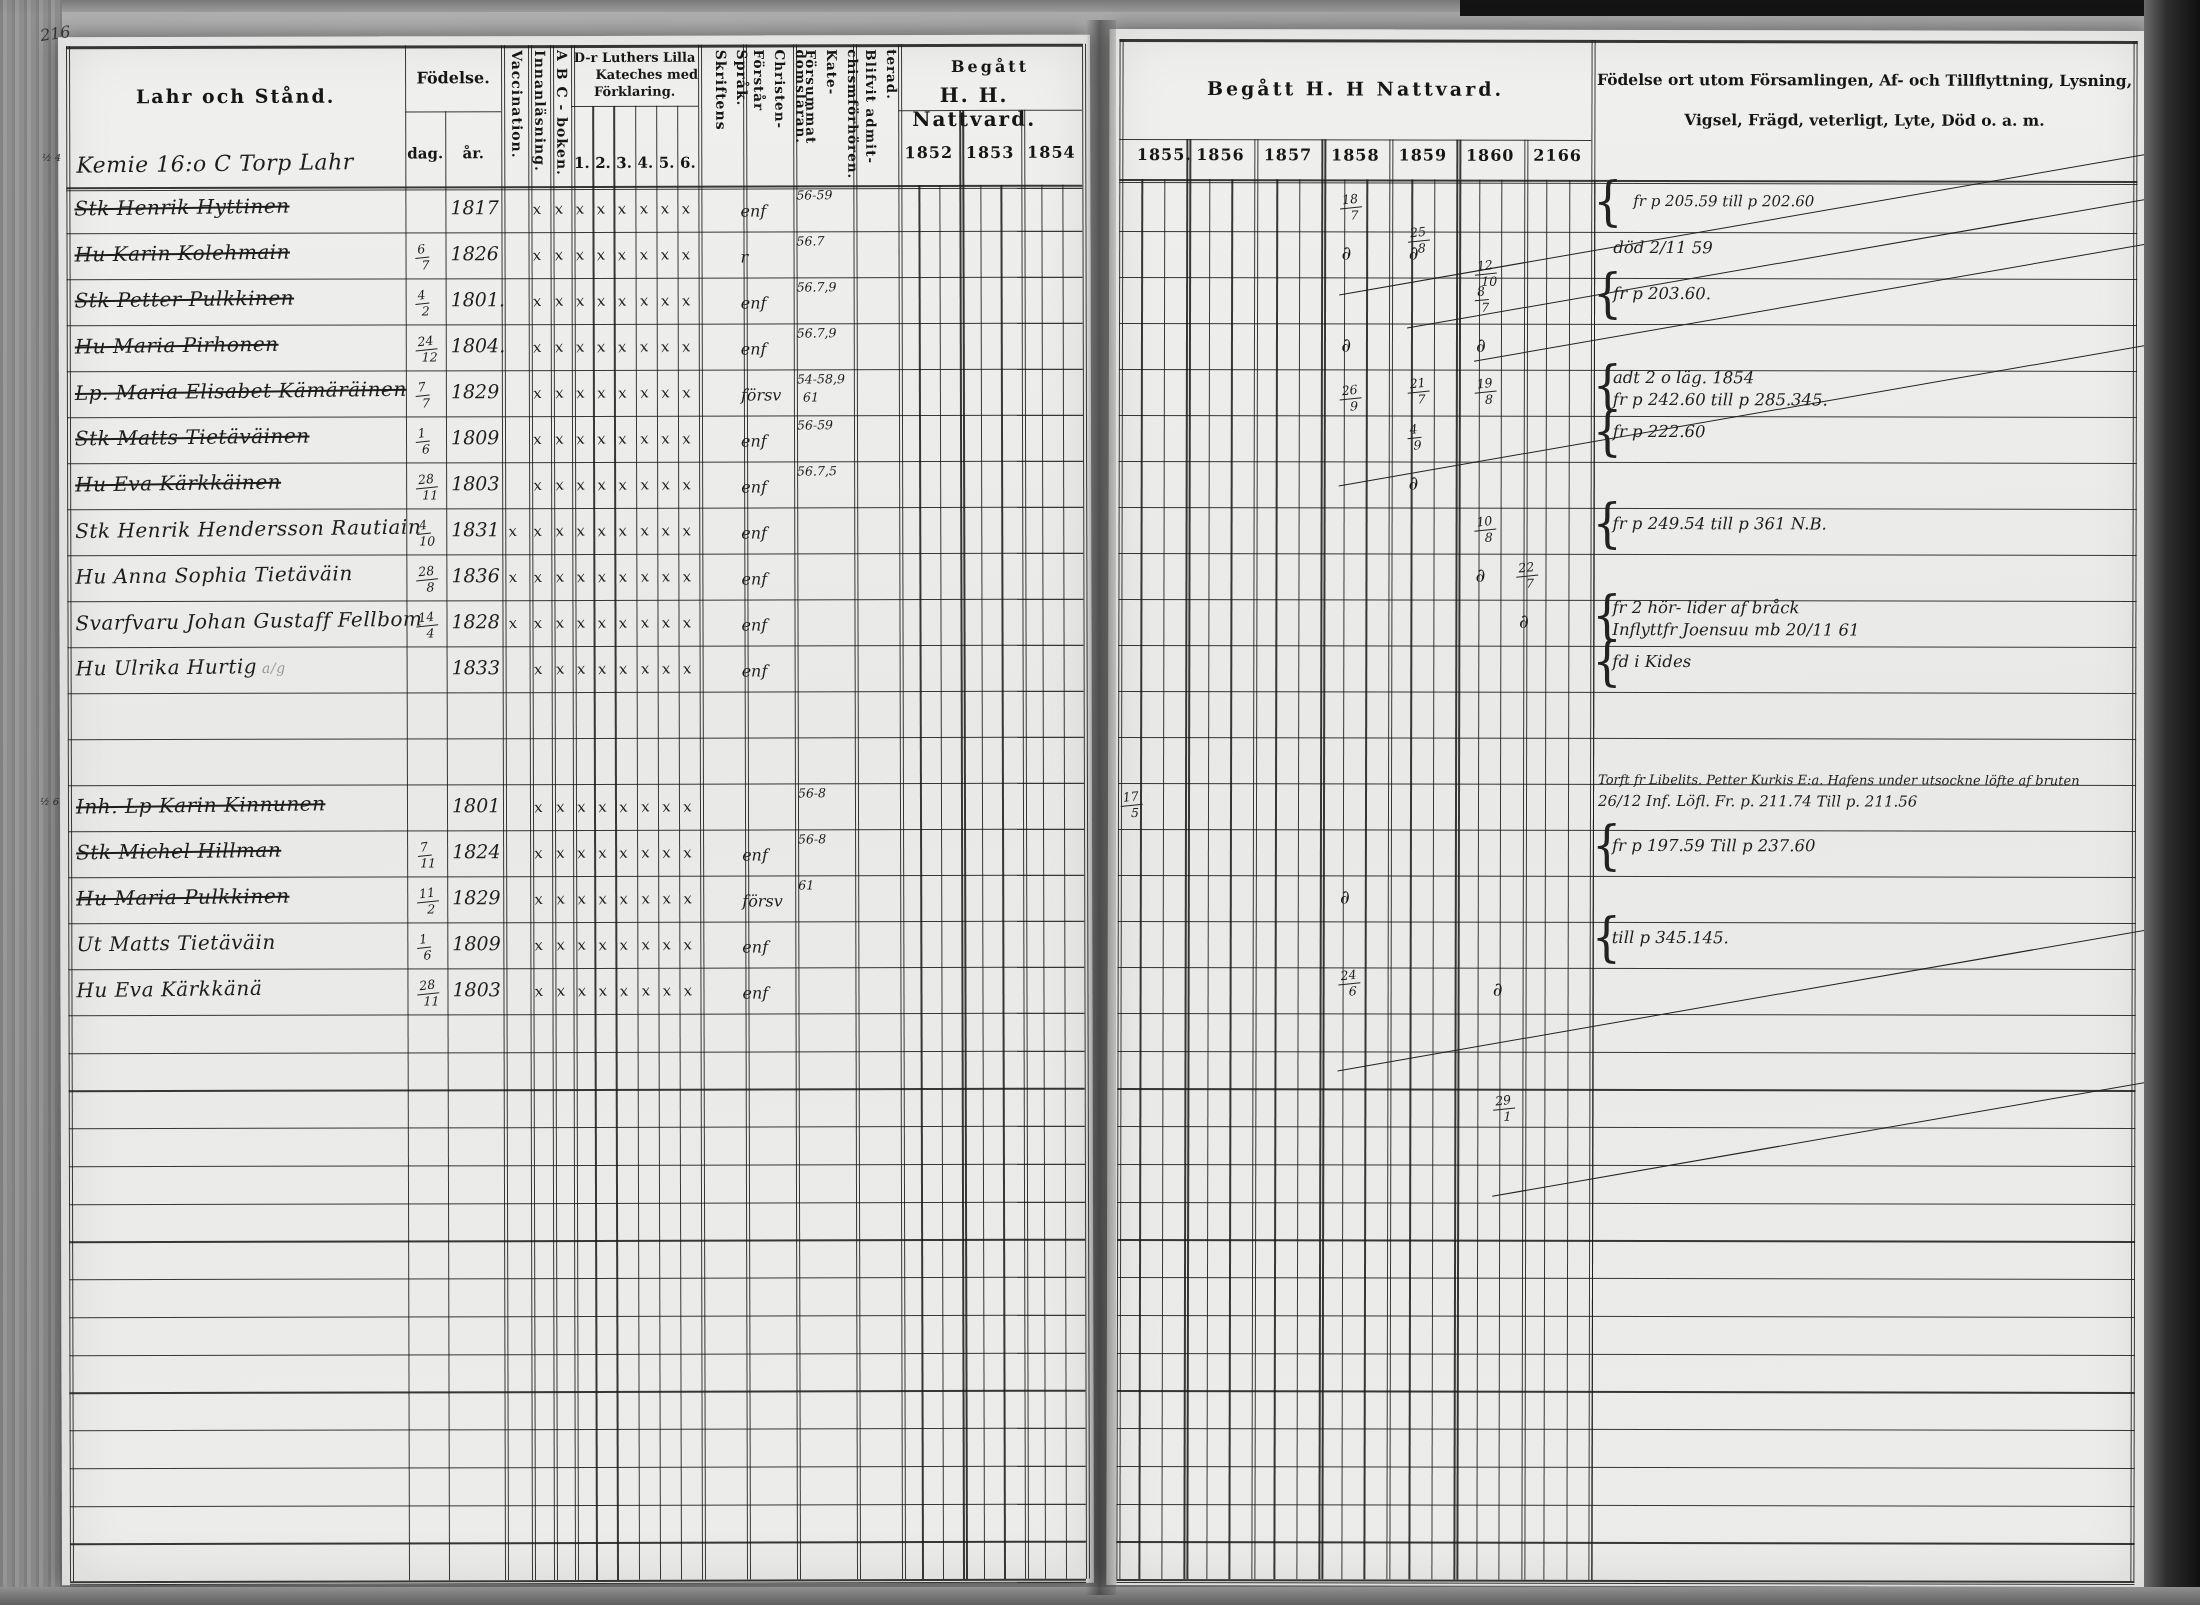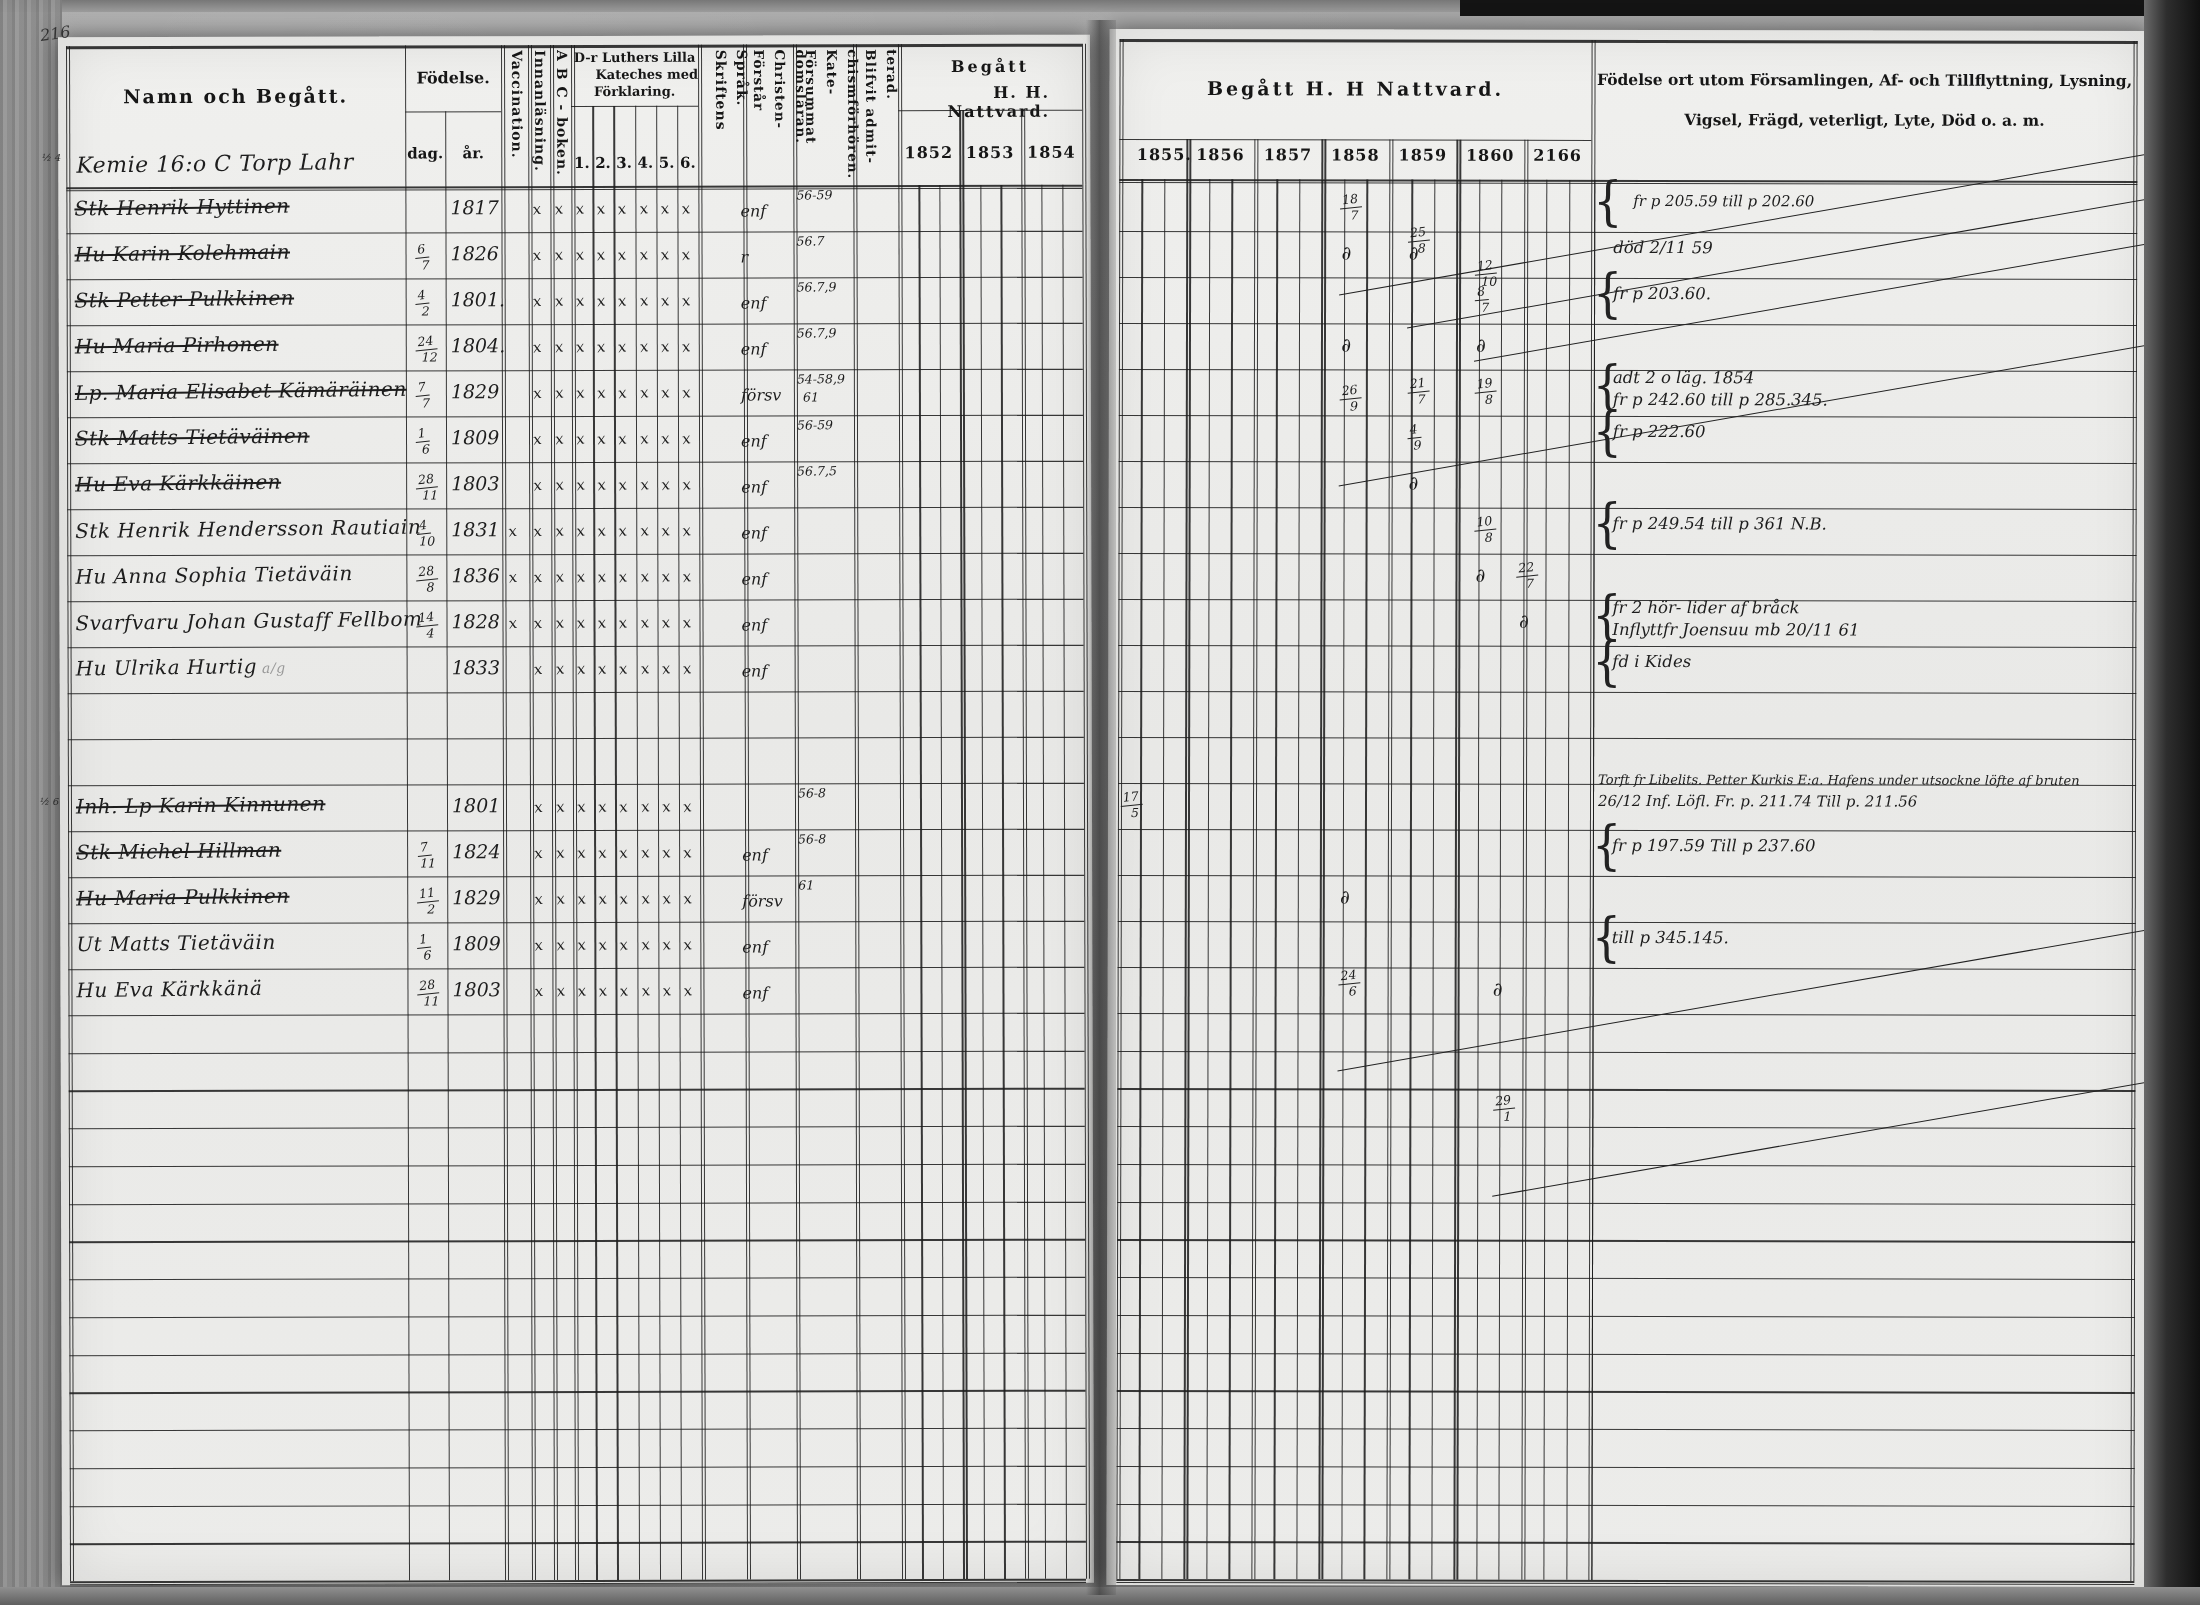--- a/index.html
+++ b/index.html
@@ -53,36 +53,36 @@
 </head>
 <body>
 
 <div class="scene">
   <div class="edge mottle"></div>
   <div class="edge edge-top2"></div>
   <div class="edge edge-top"></div>
   <div class="edge edge-left"></div>
 
   <div class="page page-left">
-    <div class="abs printed" style="left:8px;top:48px;width:339px;text-align:center;font-size:19px;letter-spacing:2px;">Namn och Begått.</div>
+    <div class="abs printed" style="left:8px;top:48px;width:339px;text-align:center;font-size:19px;letter-spacing:2px;">Lahr och Stånd.</div>
     <div class="abs printed" style="left:347px;top:32px;width:96px;text-align:center;font-size:16px;">Födelse.</div>
     <div class="abs printed" style="left:347px;top:108px;width:40px;text-align:center;font-size:15px;">dag.</div>
     <div class="abs printed" style="left:387px;top:108px;width:56px;text-align:center;font-size:15px;">år.</div>
     <div class="abs printed vtext" style="left:448px;top:14px;height:134px;font-size:14px;">Vaccination.</div>
     <div class="abs printed vtext" style="left:471px;top:14px;height:134px;font-size:14px;">Innanläsning.</div>
     <div class="abs printed vtext" style="left:493px;top:14px;height:134px;font-size:14px;">A B C - boken.</div>
     <div class="abs printed" style="left:513px;top:14px;width:127px;text-align:center;font-size:13px;">D-r Luthers Lilla</div>
     <div class="abs printed" style="left:513px;top:31px;width:127px;text-align:right;font-size:13px;">Kateches med</div>
     <div class="abs printed" style="left:513px;top:48px;width:127px;text-align:center;font-size:13px;">Förklaring.</div>
     <div class="abs printed vtext" style="left:652px;top:14px;height:134px;font-size:14px;">Skriftens Språk.</div>
     <div class="abs printed vtext" style="left:690px;top:14px;height:134px;width:44px;font-size:13.5px;">Förstår Christen- domsläran.</div>
     <div class="abs printed vtext" style="left:742px;top:14px;height:134px;width:48px;font-size:13.5px;">Försummat Kate- chismförhören.</div>
     <div class="abs printed vtext" style="left:802px;top:14px;height:134px;width:38px;font-size:13.5px;">Blifvit admit- terad.</div>
     <div class="abs printed" style="left:840px;top:22px;width:184px;text-align:center;font-size:16px;letter-spacing:3px;">Begått</div>
-    <div class="abs printed" style="left:840px;top:48px;width:152px;text-align:right;font-size:16px;letter-spacing:2px;">H. H. Nattvard.</div>
+    <div class="abs printed" style="left:840px;top:48px;width:152px;text-align:center;font-size:20px;letter-spacing:2px;">H. H. Nattvard.</div>
     <div class="abs hand name" style="left:18px;top:114px;font-size:22px;">Kemie 16:o C Torp Lahr</div>
     <div id="lp-body">
         <div class="abs hline" style="left: 8px; top: 9px; width: 1016px; height: 2.5px;"></div>
         <div class="abs hline" style="left: 347px; top: 75px; width: 96px; height: 1.3px;"></div>
         <div class="abs hline" style="left: 513px; top: 70px; width: 127px; height: 1.3px;"></div>
         <div class="abs hline" style="left: 840px; top: 75px; width: 184px; height: 1.3px;"></div>
         <div class="abs hline" style="left: 8px; top: 150px; width: 1016px; height: 1.6px;"></div>
         <div class="abs hline" style="left: 8px; top: 153px; width: 1016px;"></div>
         <div class="abs vline" style="left: 347px; top: 9px; height: 141px; width: 1.4px;"></div>
         <div class="abs vline" style="left: 387px; top: 75px; height: 75px; width: 1.4px;"></div>

